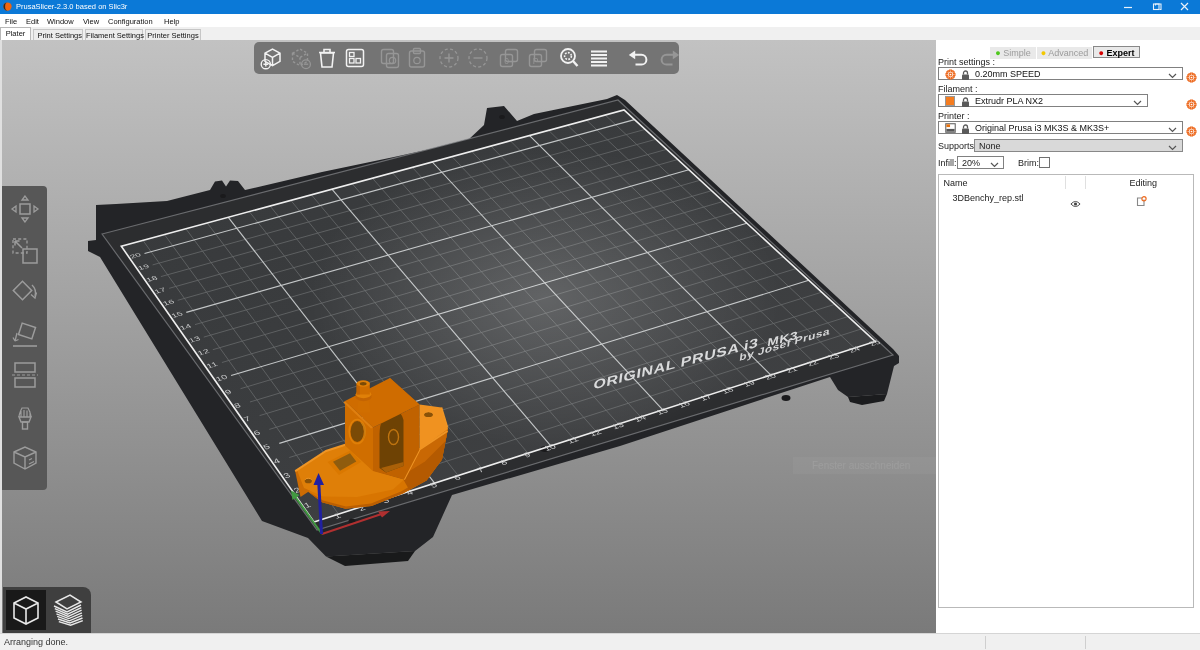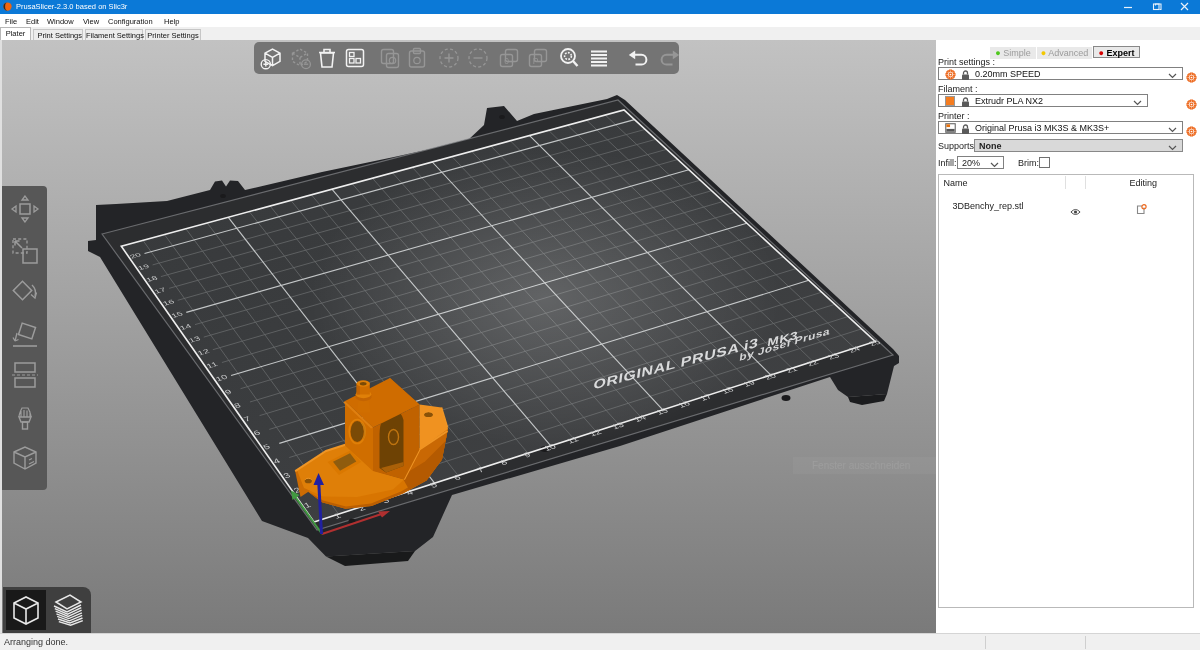--- a/index.html
+++ b/index.html
@@ -368,21 +368,21 @@
       <span style="position:absolute;left:36px;top:1px;white-space:nowrap;">Original Prusa i3 MK3S &amp; MK3S+</span>
       <span style="position:absolute;right:5px;top:3px;"><svg width="9" height="6" viewBox="0 0 9 6">
           <path d="M1,1 L4.5,4.5 L8,1" fill="none" stroke="#555" stroke-width="1.2"></path>
         </svg></span>
     </div>
     <div style="position:absolute;left:250px;top:83px;"><svg width="11" height="11" viewBox="0 0 12 12">
         <path d="M9.10,4.61 L10.78,4.93 L10.78,7.07 L9.10,7.39 L9.18,7.21 L10.14,8.63 L8.63,10.14 L7.21,9.18 L7.39,9.10 L7.07,10.78 L4.93,10.78 L4.61,9.10 L4.79,9.18 L3.37,10.14 L1.86,8.63 L2.82,7.21 L2.90,7.39 L1.22,7.07 L1.22,4.93 L2.90,4.61 L2.82,4.79 L1.86,3.37 L3.37,1.86 L4.79,2.82 L4.61,2.90 L4.93,1.22 L7.07,1.22 L7.39,2.90 L7.21,2.82 L8.63,1.86 L10.14,3.37 L9.18,4.79 Z" fill="none" stroke="#ED6B21" stroke-width="1.4"></path>
         <circle cx="6" cy="6" r="1.5" fill="none" stroke="#ED6B21" stroke-width="1.1"></circle>
       </svg></div>
     <div style="position:absolute;left:2px;top:101px;font-size:9px;color:#222;">Supports:</div>
-    <div style="position:absolute;left:38px;top:99px;width:209px;height:13px;background:#d9d9d9;border:1px solid #888;font-size:9px;color:#222;font-weight:bold;">
+    <div style="position:absolute;left:38px;top:99px;width:209px;height:13px;background:#d9d9d9;border:1px solid #888;font-size:9px;color:#222;">
       <span style="position:absolute;left:4px;top:1px;">None</span>
       <span style="position:absolute;right:5px;top:3px;"><svg width="9" height="6" viewBox="0 0 9 6">
           <path d="M1,1 L4.5,4.5 L8,1" fill="none" stroke="#555" stroke-width="1.2"></path>
         </svg></span>
     </div>
     <div style="position:absolute;left:2px;top:118px;font-size:9px;color:#222;">Infill:</div>
     <div style="position:absolute;left:21px;top:116px;width:47px;height:13px;background:#fff;border:1px solid #808080;font-size:9px;color:#222;">
       <span style="position:absolute;left:4px;top:1px;">20%</span>
       <span style="position:absolute;right:4px;top:3px;"><svg width="9" height="6" viewBox="0 0 9 6">
           <path d="M1,1 L4.5,4.5 L8,1" fill="none" stroke="#555" stroke-width="1.2"></path>
@@ -390,21 +390,21 @@
     </div>
     <div style="position:absolute;left:82px;top:118px;font-size:9px;color:#222;">Brim:</div>
     <div style="position:absolute;left:103px;top:116.5px;width:11px;height:11px;background:#fff;border:1px solid #707070;"></div>
     <div style="position:absolute;left:1.5px;top:133.5px;width:256px;height:434px;background:#fff;border:1px solid #b9b9b9;">
       <div style="position:absolute;left:0;top:0;width:100%;height:15px;">
         <span style="position:absolute;left:5px;top:3px;font-size:9px;color:#222;">Name</span>
         <span style="position:absolute;left:191px;top:3px;font-size:9px;color:#222;">Editing</span>
         <span style="position:absolute;left:126px;top:1px;width:1px;height:13px;background:#e0e0e0;"></span>
         <span style="position:absolute;left:146px;top:1px;width:1px;height:13px;background:#e0e0e0;"></span>
       </div>
-      <div style="position:absolute;left:0;top:15px;width:100%;height:15px;margin-top:8px;">
+      <div style="position:absolute;left:0;top:15px;width:100%;height:15px;">
         <span style="position:absolute;left:14px;top:3px;font-size:9px;color:#222;">3DBenchy_rep.stl</span>
         <span style="position:absolute;left:131px;top:4px;"><svg width="11" height="8" viewBox="0 0 12 8">
             <path d="M1,4 Q6,-1.5 11,4 Q6,9.5 1,4 Z" fill="none" stroke="#444" stroke-width="1"></path>
             <circle cx="6" cy="4" r="1.7" fill="#444"></circle>
           </svg></span>
         <span style="position:absolute;left:197px;top:3px;"><svg width="11" height="11" viewBox="0 0 11 11">
             <path d="M8,3.5 L8,9.5 L1.5,9.5 L1.5,2 L6,2" fill="none" stroke="#888" stroke-width="1.1"></path>
             <circle cx="8" cy="2.8" r="2.1" fill="none" stroke="#ED6B21" stroke-width="1.2"></circle>
           </svg></span>
       </div>

